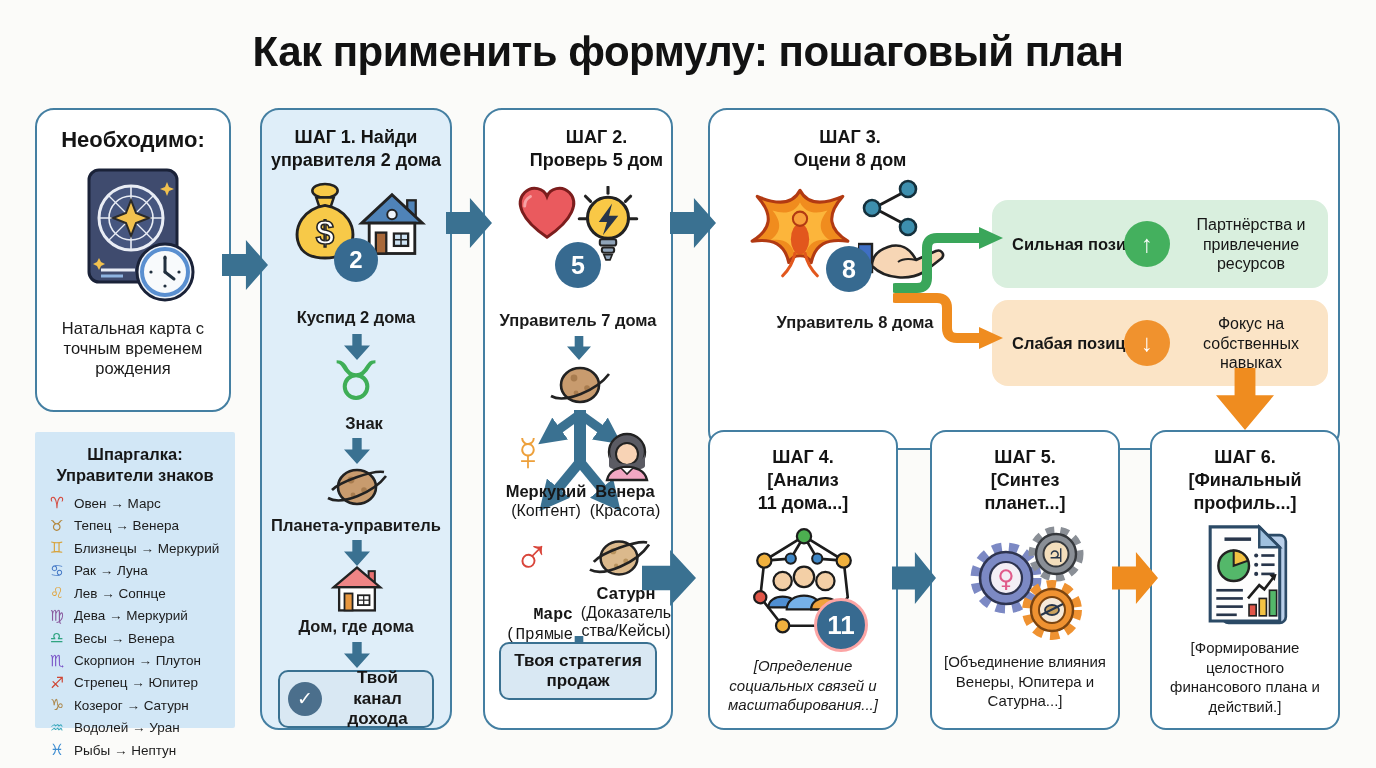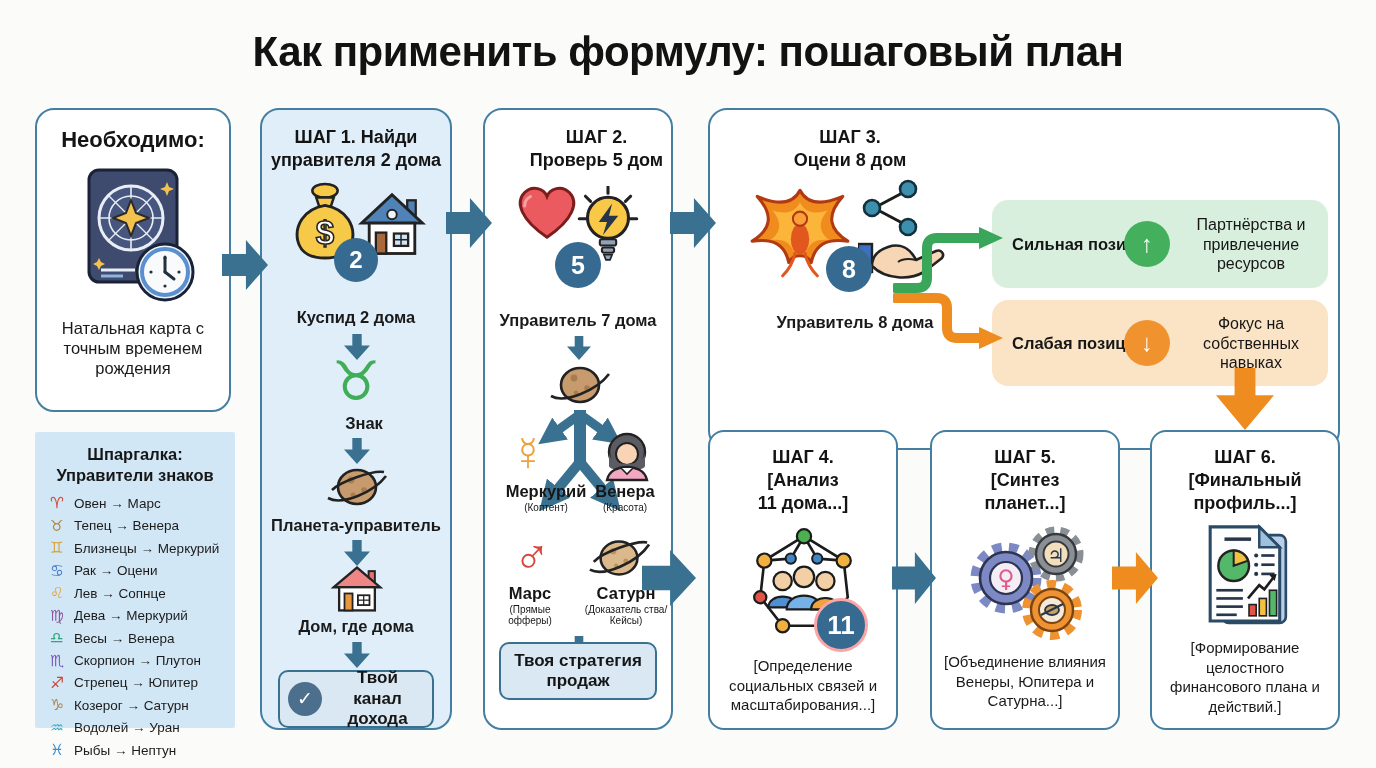--- a/index.html
+++ b/index.html
@@ -34,21 +34,21 @@
   .cs-title{text-align:center;font-weight:bold;font-size:16.5px;line-height:1.25;margin:4px 0 7px 0;}
   .posbox{position:absolute;border-radius:16px;box-sizing:border-box;}
   .posbox .lbl{position:absolute;left:20px;top:50%;transform:translateY(-50%);
                font-size:16.5px;font-weight:bold;line-height:1.25;}
   .posbox .circ{position:absolute;left:132px;top:50%;transform:translateY(-50%);
                 width:46px;height:46px;border-radius:50%;color:#fff;display:flex;
                 align-items:center;justify-content:center;font-size:24px;font-weight:bold;}
   .posbox .desc{position:absolute;left:192px;right:10px;top:50%;transform:translateY(-50%);
                 text-align:center;font-size:16px;line-height:1.22;}
   .pl-name{font-weight:bold;font-size:16.5px;line-height:1.15;}
-  .pl-sub{font-size:10px;line-height:1.15;margin-top:1px;}
+  .pl-sub{font-size:16px;line-height:1.15;margin-top:1px;}
   svg{display:block;}
 </style>
 </head>
 <body>
 
 <div class="stage">
 
   <h1 class="title">Как применить формулу: пошаговый план</h1>
 
   <div class="panel" style="left:35px;top:108px;width:196px;height:304px;">
@@ -90,21 +90,21 @@
     <div class="cs-row">
         <span class="cs-glyph" style="color: rgb(179, 135, 60);">♉</span>
         <span>Тепец → Венера</span>
       </div>
     <div class="cs-row">
         <span class="cs-glyph" style="color: rgb(216, 164, 62);">♊</span>
         <span>Близнецы → Меркурий</span>
       </div>
     <div class="cs-row">
         <span class="cs-glyph" style="color: rgb(63, 116, 196);">♋</span>
-        <span>Рак → Оцени</span>
+        <span>Рак → Луна</span>
       </div>
     <div class="cs-row">
         <span class="cs-glyph" style="color: rgb(224, 163, 60);">♌</span>
         <span>Лев → Сопнце</span>
       </div>
     <div class="cs-row">
         <span class="cs-glyph" style="color: rgb(138, 90, 158);">♍</span>
         <span>Дева → Меркурий</span>
       </div>
     <div class="cs-row">
@@ -248,21 +248,21 @@
     </div>
     <div class="glyph" style="left:10px;top:416px;width:74px;font-size:50px;color:#d9453a;">♂</div>
     <svg style="position:absolute;left:102px;top:422px;" width="64" height="52" viewBox="0 0 66 52">
       <ellipse cx="33" cy="26" rx="19" ry="17" fill="#dbb98c" stroke="#222" stroke-width="2.6"></ellipse>
       <circle cx="27" cy="19" r="3.2" fill="#b8935e"></circle>
         <circle cx="40" cy="29" r="2.6" fill="#b8935e"></circle>
         <circle cx="30" cy="34" r="2.2" fill="#b8935e"></circle>
       <path d="M3,38 C18,46 52,30 64,12" fill="none" stroke="#222" stroke-width="2.8"></path>
       <path d="M7,30 C16,20 50,8 62,10" fill="none" stroke="#222" stroke-width="2.8"></path>
     </svg>
-    <div style="position:absolute;left:2px;top:474px;width:86px;text-align:center;">
+    <div style="position:absolute;left:2px;top:496px;width:86px;text-align:right;font-family:Liberation Mono, monospace;">
       <div class="pl-name">Марс</div>
       <div class="pl-sub">(Прямые офферы)</div>
     </div>
     <div style="position:absolute;left:94px;top:474px;width:94px;text-align:center;">
       <div class="pl-name">Сатурн</div>
       <div class="pl-sub">(Доказатель ства/Кейсы)</div>
     </div>
     <div class="arrow-down" style="left:82px;top:526px;width:24px;height:24px;"></div>
     <div class="resbox" style="left:14px;right:14px;top:532px;height:58px;">Твоя стратегия продаж</div>
   </div>
@@ -333,21 +333,21 @@
       <circle cx="42" cy="34" r="5" fill="#3f87c6" stroke="#1c1c1c" stroke-width="2"></circle>
       <circle cx="68" cy="34" r="5" fill="#3f87c6" stroke="#1c1c1c" stroke-width="2"></circle>
       <circle cx="34" cy="56" r="9" fill="#f3cfa6" stroke="#1c1c1c" stroke-width="2.2"></circle>
       <path d="M20,82 C20,68 48,68 48,82 Z" fill="#4f8fd3" stroke="#1c1c1c" stroke-width="2.2"></path>
       <circle cx="55" cy="52" r="10" fill="#f3cfa6" stroke="#1c1c1c" stroke-width="2.2"></circle>
       <path d="M38,84 C38,66 72,66 72,84 Z" fill="#76b1e8" stroke="#1c1c1c" stroke-width="2.2"></path>
       <circle cx="76" cy="56" r="9" fill="#f3cfa6" stroke="#1c1c1c" stroke-width="2.2"></circle>
       <path d="M62,84 C62,69 90,69 90,84 Z" fill="#f0a23c" stroke="#1c1c1c" stroke-width="2.2"></path>
     </svg>
     <div class="badge" style="left:104px;top:166px;width:54px;height:54px;font-size:26px;border:3px solid #fca5a5;box-sizing:border-box;">11</div>
-    <div class="cap small-cap" style="left:8px;right:8px;top:224px;">[Определение социальных связей и масштабирования...]</div>
+    <div class="cap small-cap" style="left:8px;right:8px;top:224px;font-style:italic;">[Определение социальных связей и масштабирования...]</div>
   </div>
 
   <div class="panel" style="left:930px;top:430px;width:190px;height:300px;border-radius:16px;">
     <div class="box-title" style="top:14px;">
       <span>ШАГ 5.</span><br>
       <span>[Синтез</span><br>
       <span>планет...]</span>
     </div>
     <svg style="position:absolute;left:34px;top:90px;" width="122" height="122" viewBox="0 0 122 122">
       <circle cx="40" cy="56" r="30" fill="none" stroke="#7c89c4" stroke-width="11" stroke-dasharray="9 7"></circle>

